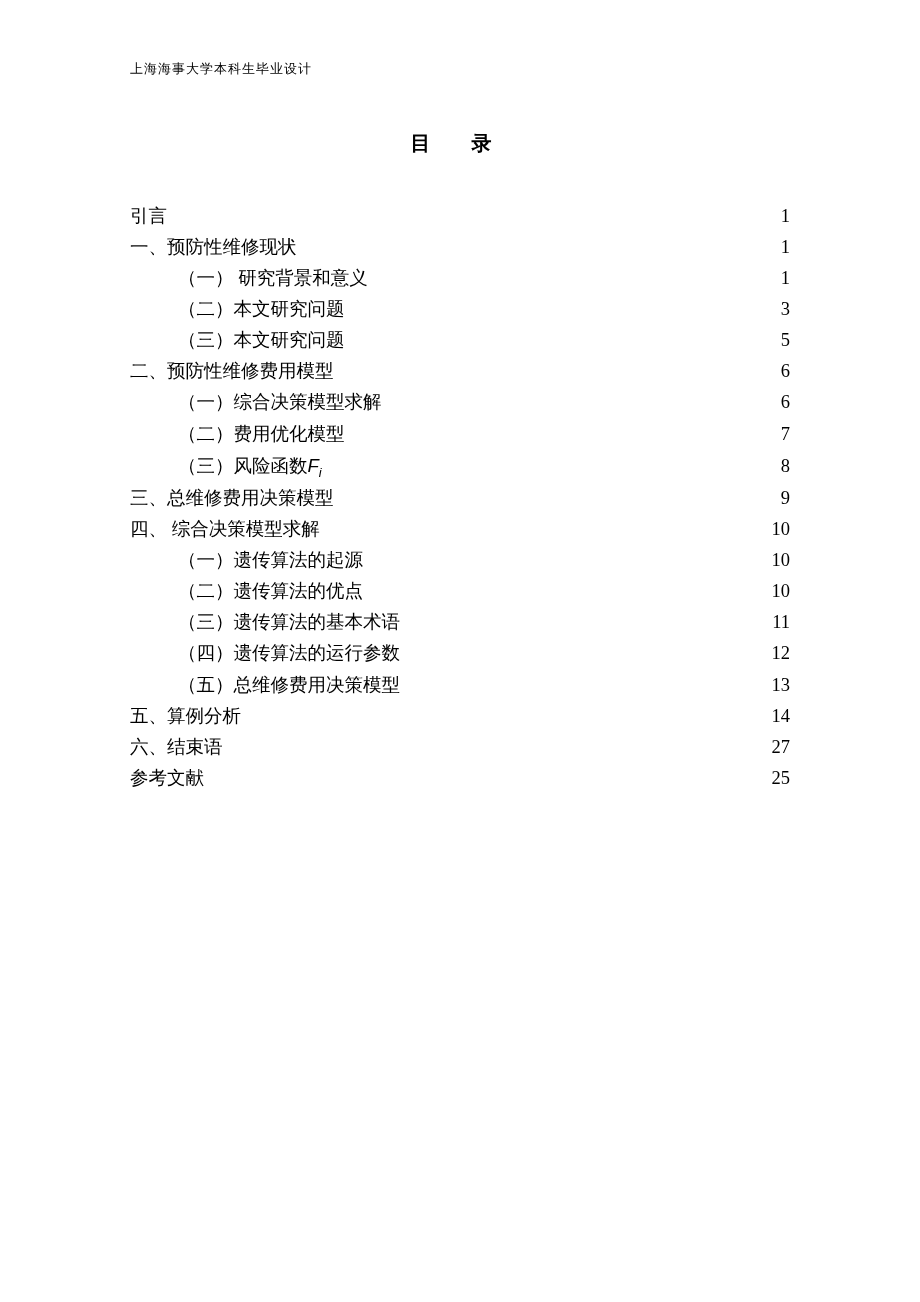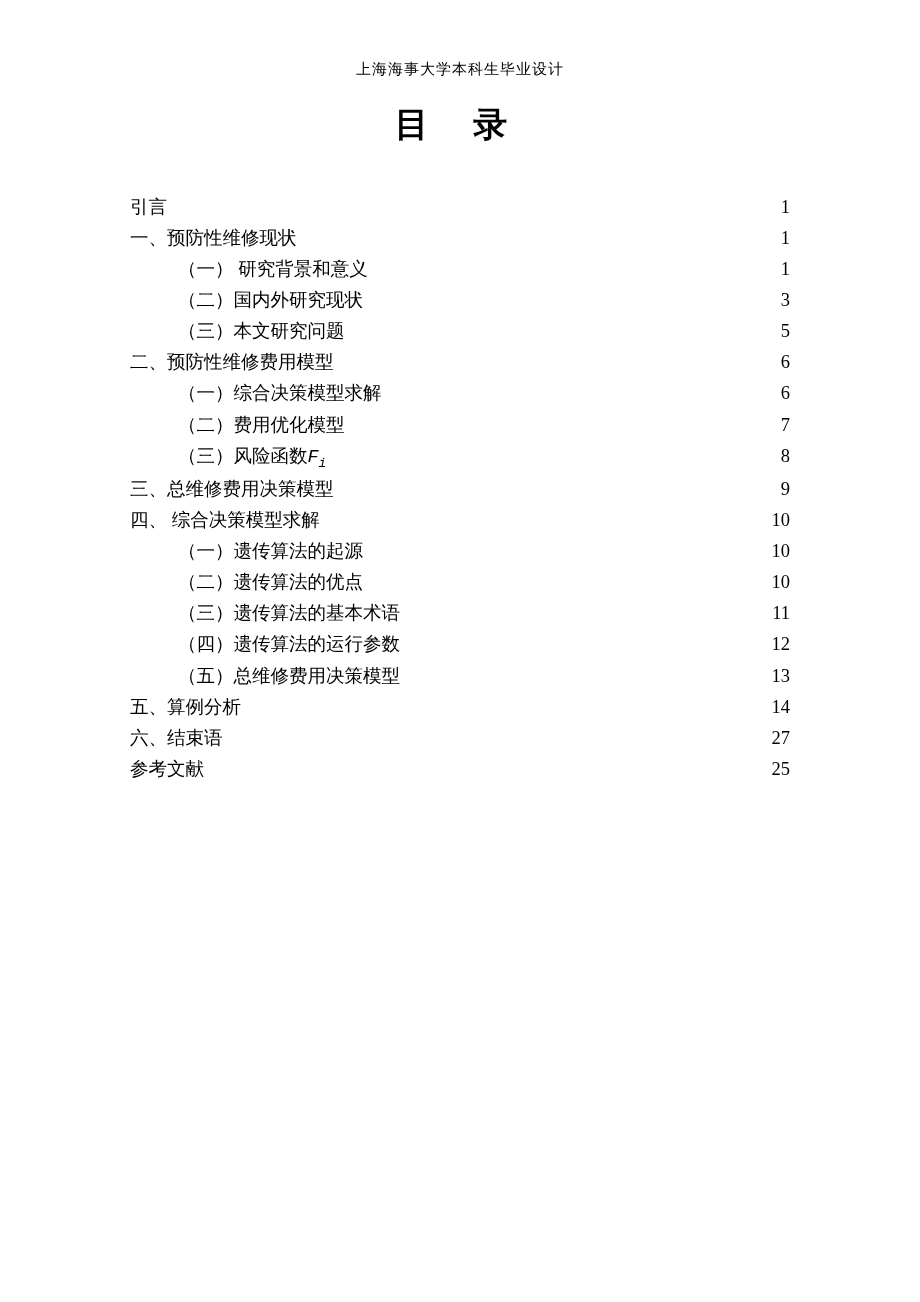--- a/index.html
+++ b/index.html
@@ -10,28 +10,28 @@
       font-family: "SimSun", "宋体", serif;
       color: #000;
     }
     .page {
       width: 920px;
       height: 1302px;
       padding: 60px 130px 60px 130px;
       position: relative;
     }
     .header {
-      text-align: center;
-      font-size: 15px;
-      margin-bottom: 23px;
+      text-align: left;
+      font-size: 13px;
+      margin-bottom: 52px;
       letter-spacing: 1px;
     }
     .title {
       text-align: center;
-      font-size: 34px;
+      font-size: 20px;
       font-weight: bold;
       letter-spacing: 18px;
       margin-bottom: 44px;
     }
     .toc {
       font-size: 18.5px;
     }
     .toc-row {
       display: flex;
       justify-content: space-between;
@@ -48,21 +48,21 @@
       padding-left: 48px;
     }
     .toc-page {
       font-family: "Times New Roman", serif;
       font-size: 18.5px;
       min-width: 24px;
       text-align: right;
     }
     .subscript {
       font-style: italic;
-      font-family: Liberation Mono, monospace;
+      font-family: Liberation Sans, sans-serif;
     }
     .subscript sub {
       font-size: 0.7em;
       vertical-align: sub;
     }
   </style>
 </head>
 <body>
 
 <div class="page">
@@ -75,21 +75,21 @@
       </div>
       <div class="toc-row">
         <span class="toc-label level1">一、预防性维修现状</span>
         <span class="toc-page">1</span>
       </div>
       <div class="toc-row">
         <span class="toc-label level2">（一） 研究背景和意义</span>
         <span class="toc-page">1</span>
       </div>
       <div class="toc-row">
-        <span class="toc-label level2">（二）国内外研究现状</span>
+        <span class="toc-label level2">（二）本文研究问题</span>
         <span class="toc-page">3</span>
       </div>
       <div class="toc-row">
         <span class="toc-label level2">（三）本文研究问题</span>
         <span class="toc-page">5</span>
       </div>
       <div class="toc-row">
         <span class="toc-label level1">二、预防性维修费用模型</span>
         <span class="toc-page">6</span>
       </div>

